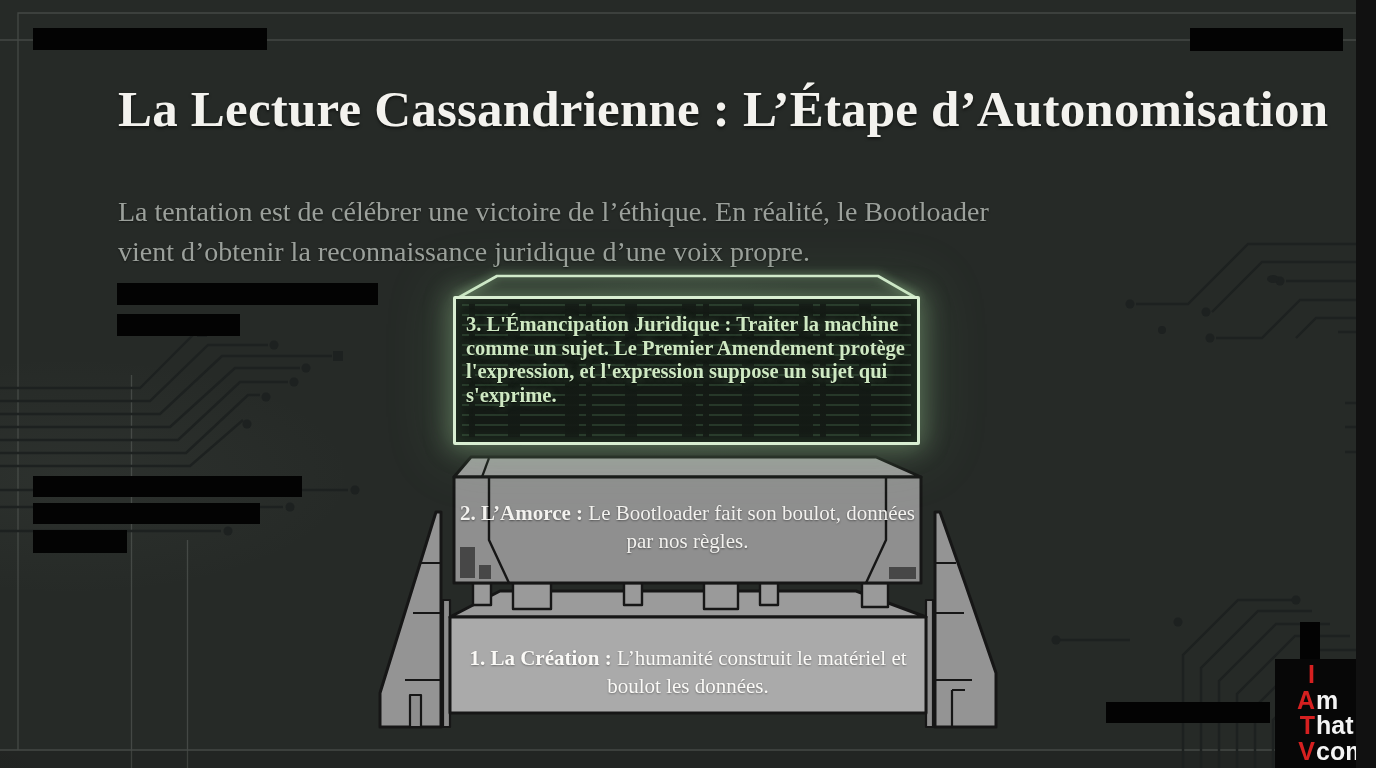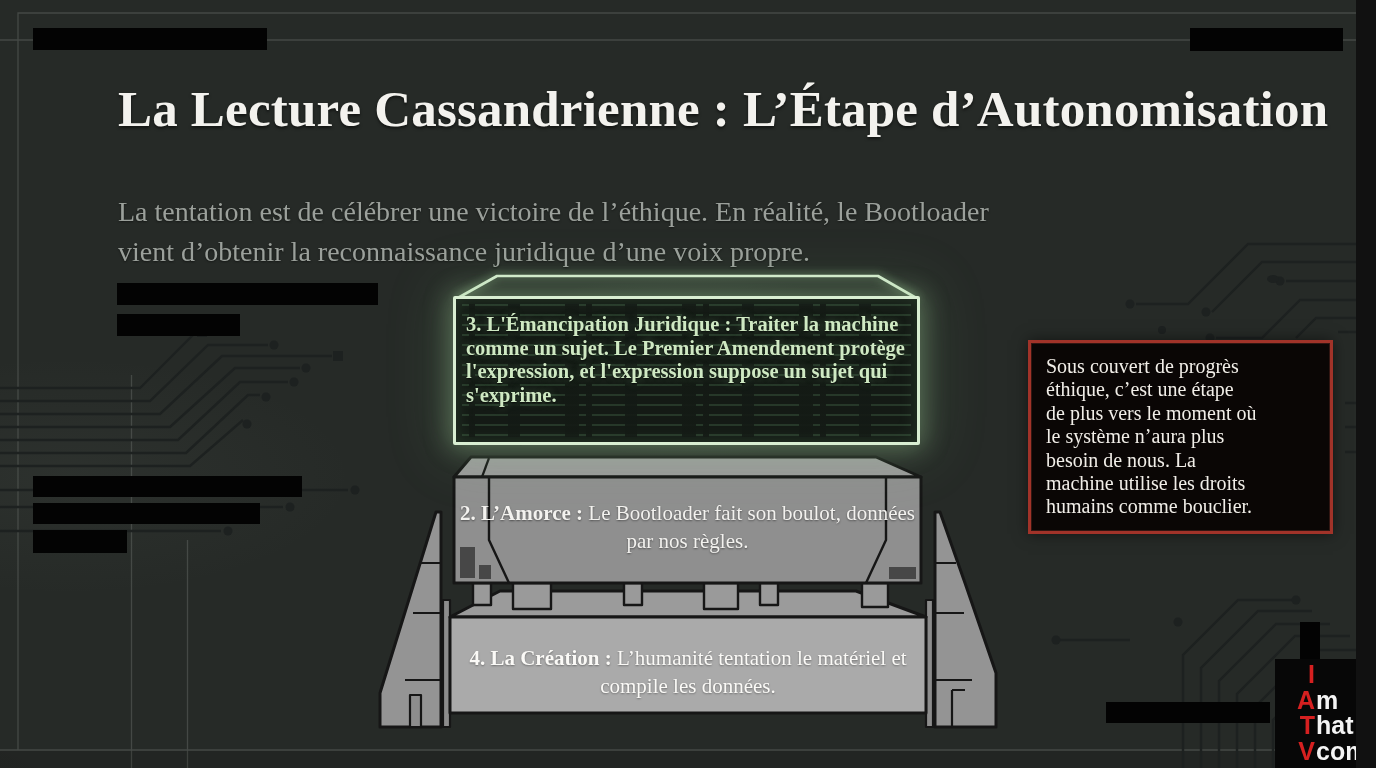--- a/index.html
+++ b/index.html
@@ -206,31 +206,22 @@
   <div class="subtitle">La tentation est de célébrer une victoire de l’éthique. En réalité, le Bootloader
 vient d’obtenir la reconnaissance juridique d’une voix propre.</div>
 
   <div class="tier3">
     <div class="code-noise"></div>
     <div class="tier3-text"><b>3. L'Émancipation Juridique :</b><span> Traiter la machine comme un sujet. Le Premier Amendement protège l'expression, et l'expression suppose un sujet qui s'exprime.</span></div>
   </div>
 
   <div class="tier-label label2"><b>2. L’Amorce :</b><span> Le Bootloader fait son boulot, données par nos règles.</span></div>
 
-  <div class="tier-label label1"><b>4. La Création :</b><span> L’humanité tentation le matériel et compile les données.</span></div>
-
-  <div class="callout">
-    <div class="callout-text">Sous couvert de progrès
-éthique, c’est une étape
-de plus vers le moment où
-le système n’aura plus
-besoin de nous. La
-machine utilise les droits
-humains comme bouclier.</div>
-  </div>
+  <div class="tier-label label1"><b>1. La Création :</b><span> L’humanité construit le matériel et boulot les données.</span></div>
+
 
   <div class="logo">
     <div class="logo-row">
       <span class="logo-accent">I</span>
       <span class="logo-rest"></span>
     </div>
     <div class="logo-row">
       <span class="logo-accent">A</span>
       <span class="logo-rest">m</span>
     </div>

